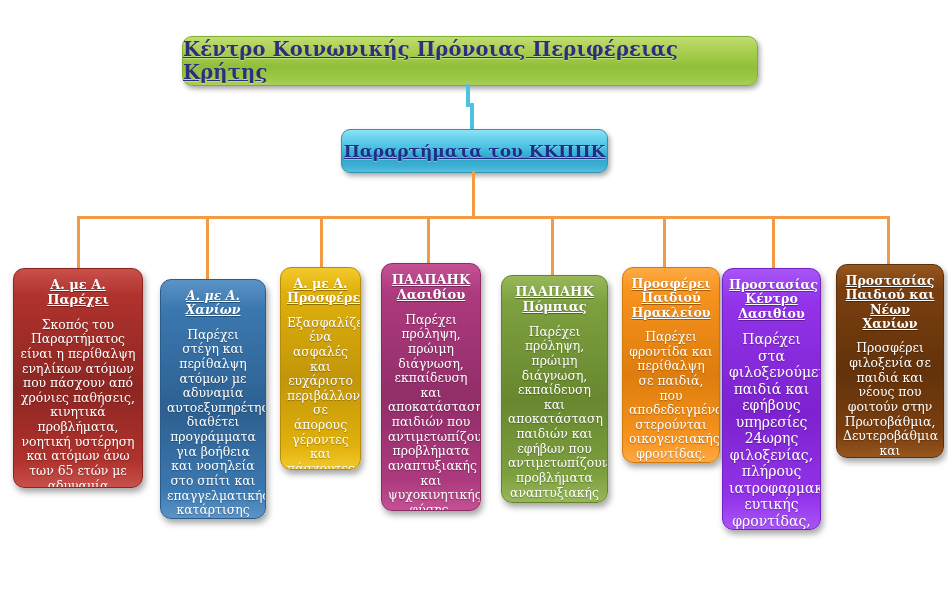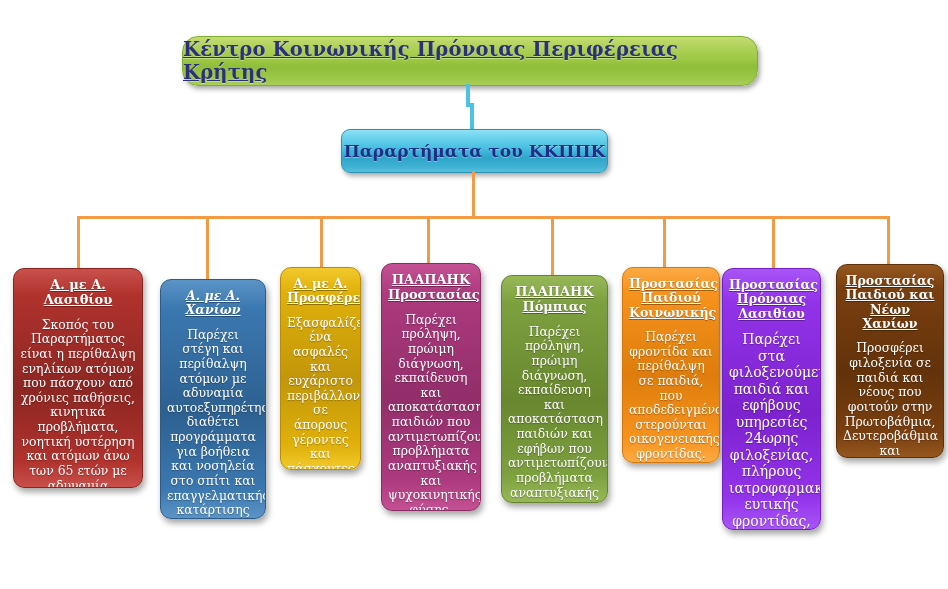--- a/index.html
+++ b/index.html
@@ -35,21 +35,21 @@
     background: #4cc3e0;
   }
 
   
   .box-root {
     position: absolute;
     left: 182px;
     top: 36px;
     width: 574px;
     height: 48px;
-    border-radius: 16px;
+    border-radius: 10px;
     border: 1px solid #7fae32;
     background: linear-gradient(to bottom,
                 #c3dc72 0%,
                 #b2d35c 18%,
                 #9cc743 48%,
                 #8fbe3a 62%,
                 #9ec84a 88%,
                 #a9ce57 100%);
     box-shadow: 2px 3px 5px rgba(0,0,0,0.34);
     display: flex;
@@ -83,20 +83,21 @@
                 #56c0dd 100%);
     box-shadow: 2px 3px 5px rgba(0,0,0,0.34);
     display: flex;
     align-items: center;
     justify-content: center;
   }
   .box-sub .ttl {
     font-size: 17px;
     font-weight: bold;
     color: #1f2d86;
+    text-decoration: underline;
     text-shadow: 0 1px 0 rgba(255,255,255,0.35);
   }
 
   
   .leaf {
     position: absolute;
     border-radius: 11px;
     box-shadow: 2px 4px 6px rgba(0,0,0,0.36);
     box-sizing: border-box;
     padding: 9px 6px 6px 6px;
@@ -144,51 +145,51 @@
   <div class="conn conn-v" style="left: 77px; top: 216px; height: 56px; background: rgb(245, 154, 68);"></div>
   <div class="conn conn-v" style="left: 206px; top: 216px; height: 67px; background: rgb(245, 154, 68);"></div>
   <div class="conn conn-v" style="left: 320px; top: 216px; height: 55px; background: rgb(245, 154, 68);"></div>
   <div class="conn conn-v" style="left: 427px; top: 216px; height: 51px; background: rgb(245, 154, 68);"></div>
   <div class="conn conn-v" style="left: 551px; top: 216px; height: 63px; background: rgb(245, 154, 68);"></div>
   <div class="conn conn-v" style="left: 663px; top: 216px; height: 54px; background: rgb(245, 154, 68);"></div>
   <div class="conn conn-v" style="left: 772px; top: 216px; height: 56px; background: rgb(245, 154, 68);"></div>
   <div class="conn conn-v" style="left: 887px; top: 216px; height: 53px; background: rgb(245, 154, 68);"></div>
 
   <div class="leaf" style="left: 13px; top: 268px; width: 130px; height: 220px; background: linear-gradient(rgb(201, 80, 75) 0%, rgb(176, 50, 45) 12%, rgb(141, 38, 34) 55%, rgb(176, 50, 45) 88%, rgb(201, 80, 75) 100%); border: 1px solid rgb(138, 36, 32);">
-    <span class="lt" style="font-size:13px;">Α. με Α. Λασιθίου</span>
+    <span class="lt" style="font-size:13px;">Α. με Α. Παρέχει</span>
     <span class="lb" style="font-size:12.4px;">Σκοπός του Παραρτήματος είναι η περίθαλψη ενηλίκων ατόμων που πάσχουν από χρόνιες παθήσεις, κινητικά προβλήματα, νοητική υστέρηση και ατόμων άνω των 65 ετών με αδυναμία αυτοεξυπηρέτησης</span>
   </div>
 
   <div class="leaf" style="left: 160px; top: 279px; width: 106px; height: 240px; background: linear-gradient(rgb(91, 148, 198) 0%, rgb(59, 120, 176) 12%, rgb(45, 96, 145) 55%, rgb(59, 120, 176) 88%, rgb(91, 148, 198) 100%); border: 1px solid rgb(42, 92, 140);">
     <span class="lt" style="font-size:12.6px;font-style:italic;">Α. με Α. Χανίων</span>
     <span class="lb" style="font-size:12.4px;">Παρέχει στέγη και περίθαλψη ατόμων με αδυναμία αυτοεξυπηρέτησης, διαθέτει προγράμματα για βοήθεια και νοσηλεία στο σπίτι και επαγγελματικής κατάρτισης και κοινωνικής επανένταξης Α.Μ.Ε.Α.</span>
   </div>
 
   <div class="leaf" style="left: 280px; top: 267px; width: 81px; height: 203px; background: linear-gradient(rgb(242, 201, 44) 0%, rgb(224, 176, 11) 12%, rgb(194, 150, 10) 55%, rgb(224, 176, 11) 88%, rgb(242, 201, 44) 100%); border: 1px solid rgb(184, 140, 6);">
     <span class="lt" style="font-size:12.6px;">Α. με Α. Προσφέρει</span>
     <span class="lb" style="font-size:12.4px;">Εξασφαλίζει ένα ασφαλές και ευχάριστο περιβάλλον σε άπορους γέροντες και πάσχοντες από χρόνιες και ανίατες παθήσεις.</span>
   </div>
 
   <div class="leaf" style="left: 381px; top: 263px; width: 100px; height: 248px; background: linear-gradient(rgb(195, 81, 147) 0%, rgb(173, 58, 126) 12%, rgb(146, 46, 105) 55%, rgb(173, 58, 126) 88%, rgb(195, 81, 147) 100%); border: 1px solid rgb(140, 44, 100);">
-    <span class="lt" style="font-size:13px;">ΠΑΑΠΑΗΚ Προστασίας</span>
+    <span class="lt" style="font-size:13px;">ΠΑΑΠΑΗΚ Λασιθίου</span>
     <span class="lb" style="font-size:12.4px;">Παρέχει πρόληψη, πρώιμη διάγνωση, εκπαίδευση και αποκατάσταση παιδιών που αντιμετωπίζουν προβλήματα αναπτυξιακής και ψυχοκινητικής φύσης.</span>
   </div>
 
   <div class="leaf" style="left: 501px; top: 275px; width: 107px; height: 228px; background: linear-gradient(rgb(152, 184, 88) 0%, rgb(125, 160, 63) 12%, rgb(104, 135, 47) 55%, rgb(125, 160, 63) 88%, rgb(152, 184, 88) 100%); border: 1px solid rgb(100, 132, 44); text-align: center;">
     <span class="lt" style="font-size:13px;">ΠΑΑΠΑΗΚ Πόμπιας</span>
     <span class="lb" style="font-size:12.4px;">Παρέχει πρόληψη, πρώιμη διάγνωση, εκπαίδευση και αποκατάσταση παιδιών και εφήβων που αντιμετωπίζουν προβλήματα αναπτυξιακής και ψυχοκινητικής φύσης.</span>
   </div>
 
   <div class="leaf" style="left: 622px; top: 267px; width: 98px; height: 196px; background: linear-gradient(rgb(252, 170, 69) 0%, rgb(247, 147, 30) 12%, rgb(222, 125, 13) 55%, rgb(247, 147, 30) 88%, rgb(252, 170, 69) 100%); border: 1px solid rgb(212, 120, 12);">
-    <span class="lt" style="font-size:12.6px;">Προστασίας Παιδιού Κοινωνικής</span>
+    <span class="lt" style="font-size:12.6px;">Προσφέρει Παιδιού Ηρακλείου</span>
     <span class="lb" style="font-size:12.4px;">Παρέχει φροντίδα και περίθαλψη σε παιδιά, που αποδεδειγμένα στερούνται οικογενειακής φροντίδας.</span>
   </div>
 
   <div class="leaf" style="left: 722px; top: 268px; width: 99px; height: 262px; background: linear-gradient(rgb(168, 85, 247) 0%, rgb(147, 51, 234) 12%, rgb(124, 34, 206) 55%, rgb(147, 51, 234) 88%, rgb(168, 85, 247) 100%); border: 1px solid rgb(117, 32, 196);">
-    <span class="lt" style="font-size:12.6px;">Προστασίας Πρόνοιας Λασιθίου</span>
+    <span class="lt" style="font-size:12.6px;">Προστασίας Κέντρο Λασιθίου</span>
     <span class="lb" style="font-size:14px;">Παρέχει στα φιλοξενούμενα παιδιά και εφήβους υπηρεσίες 24ωρης φιλοξενίας, πλήρους ιατροφαρμακ-ευτικής φροντίδας, εκπαιδευτικής υποστήριξης κ.ά.</span>
   </div>
 
   <div class="leaf" style="left: 836px; top: 264px; width: 108px; height: 194px; background: linear-gradient(rgb(150, 87, 31) 0%, rgb(122, 63, 16) 12%, rgb(99, 50, 10) 55%, rgb(122, 63, 16) 88%, rgb(150, 87, 31) 100%); border: 1px solid rgb(94, 47, 9);">
     <span class="lt" style="font-size:12.6px;">Προστασίας Παιδιού και Νέων Χανίων</span>
     <span class="lb" style="font-size:12.4px;">Προσφέρει φιλοξενία σε παιδιά και νέους που φοιτούν στην Πρωτοβάθμια, Δευτεροβάθμια και Τριτοβάθμια Εκπαίδευση.</span>
   </div>
 
 </div>
 

